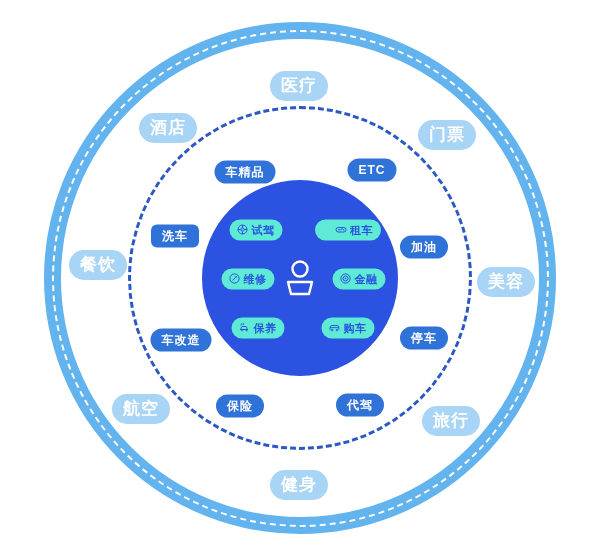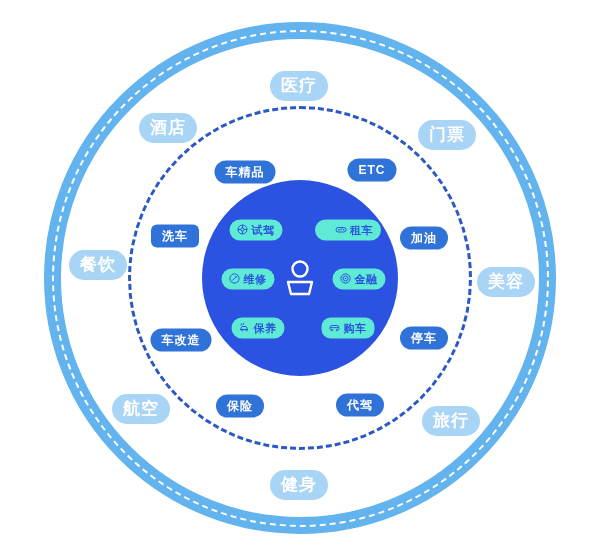--- a/index.html
+++ b/index.html
@@ -157,21 +157,21 @@
       </div>
       <div class="pill pill-mid" style="left: 245px; top: 172px;">
         <span class="txt">车精品</span>
       </div>
       <div class="pill pill-mid" style="left: 372px; top: 170px;">
         <span class="txt">ETC</span>
       </div>
       <div class="pill pill-mid" style="left: 175px; top: 236px; border-radius: 6px;">
         <span class="txt">洗车</span>
       </div>
-      <div class="pill pill-mid" style="left: 424px; top: 238px; justify-content: center;">
+      <div class="pill pill-mid" style="left: 424px; top: 247px; justify-content: center;">
         <span class="txt">加油</span>
       </div>
       <div class="pill pill-mid" style="left: 181px; top: 340px;">
         <span class="txt">车改造</span>
       </div>
       <div class="pill pill-mid" style="left: 424px; top: 338px; align-items: flex-end;">
         <span class="txt">停车</span>
       </div>
       <div class="pill pill-mid" style="left: 240px; top: 406px;">
         <span class="txt">保险</span>
@@ -223,21 +223,21 @@
         <span class="glyph">
           <svg viewBox="0 0 24 24" width="12" height="12" fill="none" stroke="#2b52e0" stroke-width="1.9">
             <path d="M3 16h16M5 16v-3l2-3h8l2 3v3"></path>
             <circle cx="7.5" cy="17.4" r="1.5"></circle>
             <circle cx="16" cy="17.4" r="1.5"></circle>
             <path d="M5 7.5c0-1.2 1-1.8 1-3M9 6.5c0-1.2 1-1.8 1-3" stroke-linecap="round"></path>
           </svg>
         </span>
         <span class="txt">保养</span>
       </div>
-      <div class="pill pill-core" style="left: 348px; top: 328px; border-radius: 9px;">
+      <div class="pill pill-core" style="left: 348px; top: 328px;">
         <span class="glyph">
           <svg viewBox="0 0 24 24" width="12" height="12" fill="none" stroke="#2b52e0" stroke-width="1.9">
             <path d="M3.2 16.5v-4.2l2-4.3h13.6l2 4.3v4.2"></path>
             <path d="M3.2 12.3h17.6"></path>
             <circle cx="7" cy="17.2" r="1.6"></circle>
             <circle cx="17" cy="17.2" r="1.6"></circle>
           </svg>
         </span>
         <span class="txt">购车</span>
       </div>

